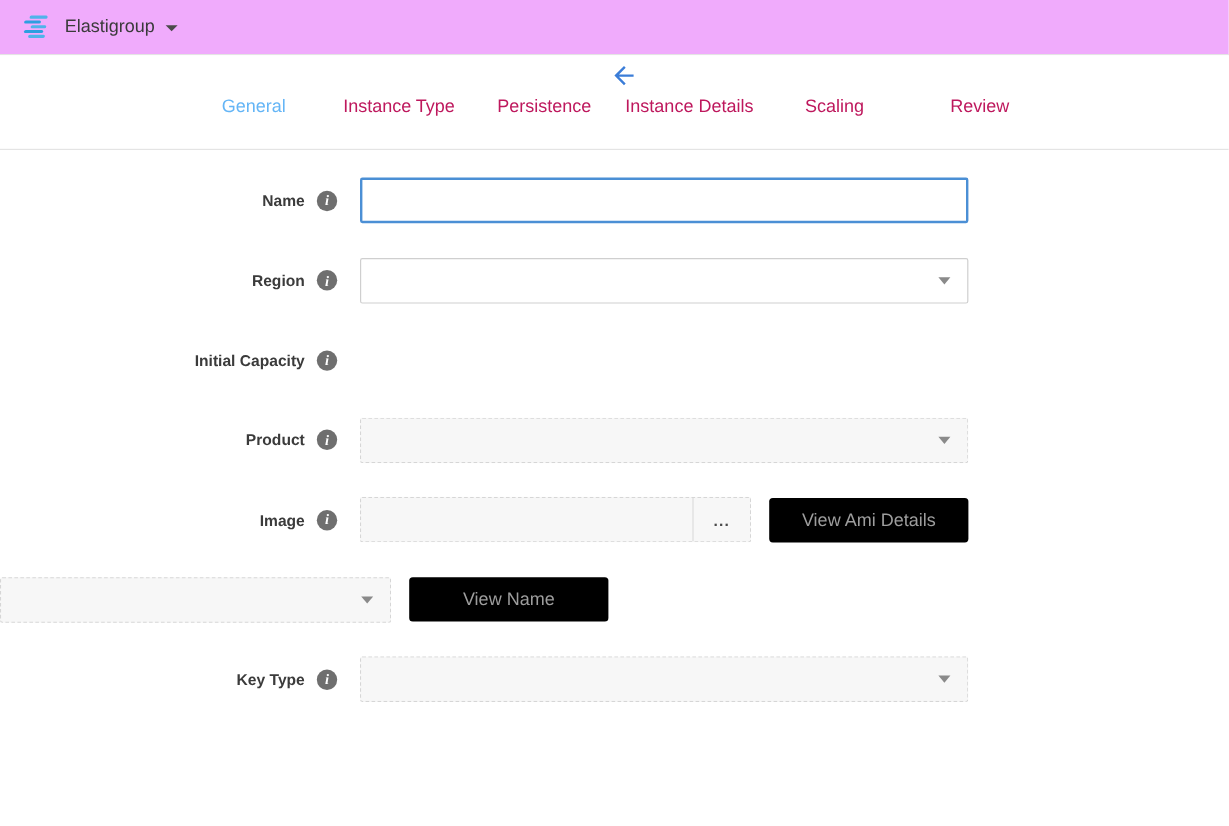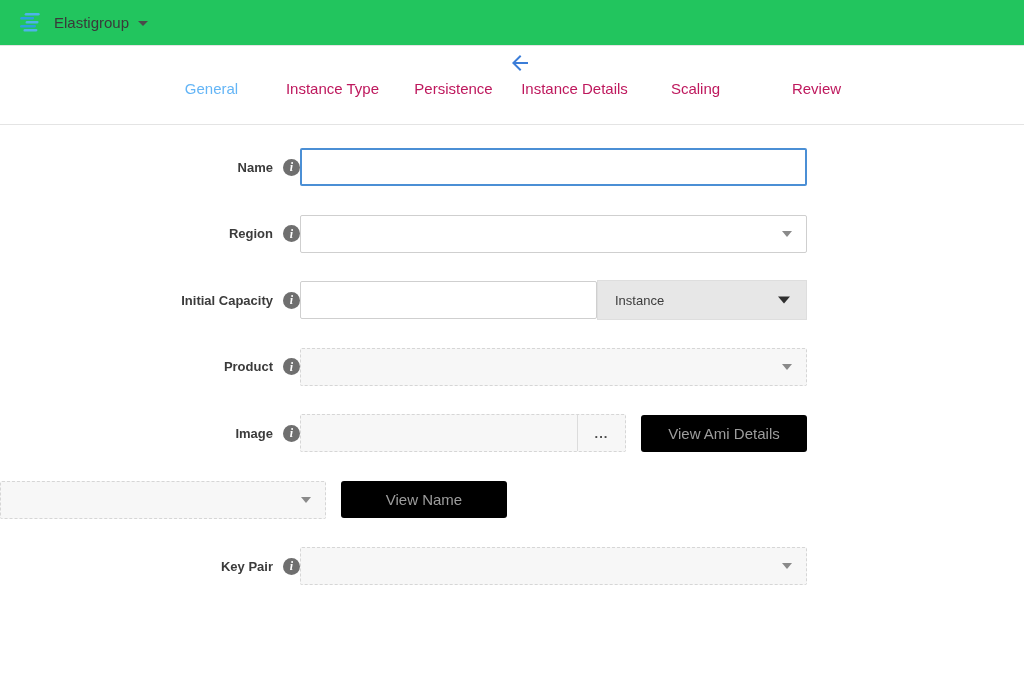--- a/index.html
+++ b/index.html
@@ -1,35 +1,35 @@
 <!DOCTYPE html>
 <html><head>
 <meta charset="utf-8">
 <style>
   * { margin:0; padding:0; box-sizing:border-box; }
   html,body { width:1024px; height:688px; background:#fff; font-family:"Liberation Sans", sans-serif; overflow:hidden; }
   .page { width:1024px; height:688px; background:#fff; }
 
   
-  .topbar { height:46px; border-bottom:1px solid #e4e4e4; display:flex; align-items:center; padding:0 16px; background:#22c55e; }
+  .topbar { height:46px; border-bottom:1px solid #e4e4e4; display:flex; align-items:center; padding:0 16px; background:#f0abfc; }
   .logo { width:28px; height:22px; margin-right:10px; }
   .app-name { font-size:15px; color:#3a3a3a; }
   .caret-sm { width:0; height:0; border-left:5px solid transparent; border-right:5px solid transparent; border-top:5px solid #4a4a4a; margin-left:9px; margin-top:2px; }
 
   
   .tabbar { height:79px; border-bottom:1px solid #e4e4e4; display:flex; align-items:center; background:#fff;flex-direction:column; }
   .back-btn { width:34px; height:34px; margin-left:16px; display:flex; align-items:center; justify-content:center; cursor:pointer; background:none; border:none; }
   .tabs { display:flex; margin-left:4px; }
   .tab { width:121px; text-align:center; font-size:15px; color:#be185d; cursor:pointer; }
   .tab.active { color:#64b5f6; }
 
   
   .content { padding-top:23px; }
   .row { display:flex; align-items:center; height:38px; margin-bottom:28.5px; }
-  .label-col { width:300px; display:flex; justify-content:flex-end; align-items:center; gap:10px; flex:none; }
+  .label-col { width:300px; display:flex; justify-content:flex-end; align-items:center; gap:10px; padding-right:19px; flex:none; }
   .label { font-size:13px; font-weight:bold; color:#3b3b3b; white-space:nowrap; }
   .info { width:17px; height:17px; flex:none; border-radius:50%; background:#6f6f6f; color:#fff; display:flex; align-items:center; justify-content:center; font-family:"Liberation Serif", serif; font-size:12px; font-weight:bold; font-style:italic; cursor:pointer; }
   .info::after { content:"i"; line-height:1; }
   .control { width:507px; display:flex; align-items:center; flex:none; }
 
   .text-input { width:100%; height:38px; border:1px solid #cfcfcf; border-radius:2px; padding:0 10px; font-size:14px; color:#3b3b3b; background:#fff; }
   .text-input.focused { border:2px solid #4b8fd5; outline:none; }
 
   .select { position:relative; width:100%; height:38px; border:1px solid #cfcfcf; border-radius:2px; background:#fff; cursor:pointer; }
   .caret { position:absolute; right:14px; top:50%; transform:translateY(-50%); width:0; height:0; border-left:5px solid transparent; border-right:5px solid transparent; border-top:6px solid #8a8a8a; }
@@ -102,27 +102,20 @@
             <span class="caret"></span>
           </div>
       </div>
     </div>
 
     <div class="row">
       <div class="label-col">
         <span class="label">Initial Capacity</span>
         <span class="info"></span>
       </div>
-      <div class="control">
-        <input class="text-input cap-input" value="" style="">
-        <div class="unit-select">
-          <span>Instance</span>
-          <span class="caret"></span>
-        </div>
-      </div>
     </div>
 
 
     <div class="row">
       <div class="label-col">
         <span class="label">Product</span>
         <span class="info"></span>
       </div>
       <div class="control">
         <div class="select disabled">
@@ -149,21 +142,21 @@
       <div class="control">
         <div class="select disabled">
             <span class="caret"></span>
           </div>
         <button class="side-btn">View Name</button>
       </div>
     </div>
 
     <div class="row">
       <div class="label-col">
-        <span class="label">Key Pair</span>
+        <span class="label">Key Type</span>
         <span class="info"></span>
       </div>
       <div class="control">
         <div class="select disabled">
             <span class="caret"></span>
           </div>
       </div>
     </div>
 
   </div>

